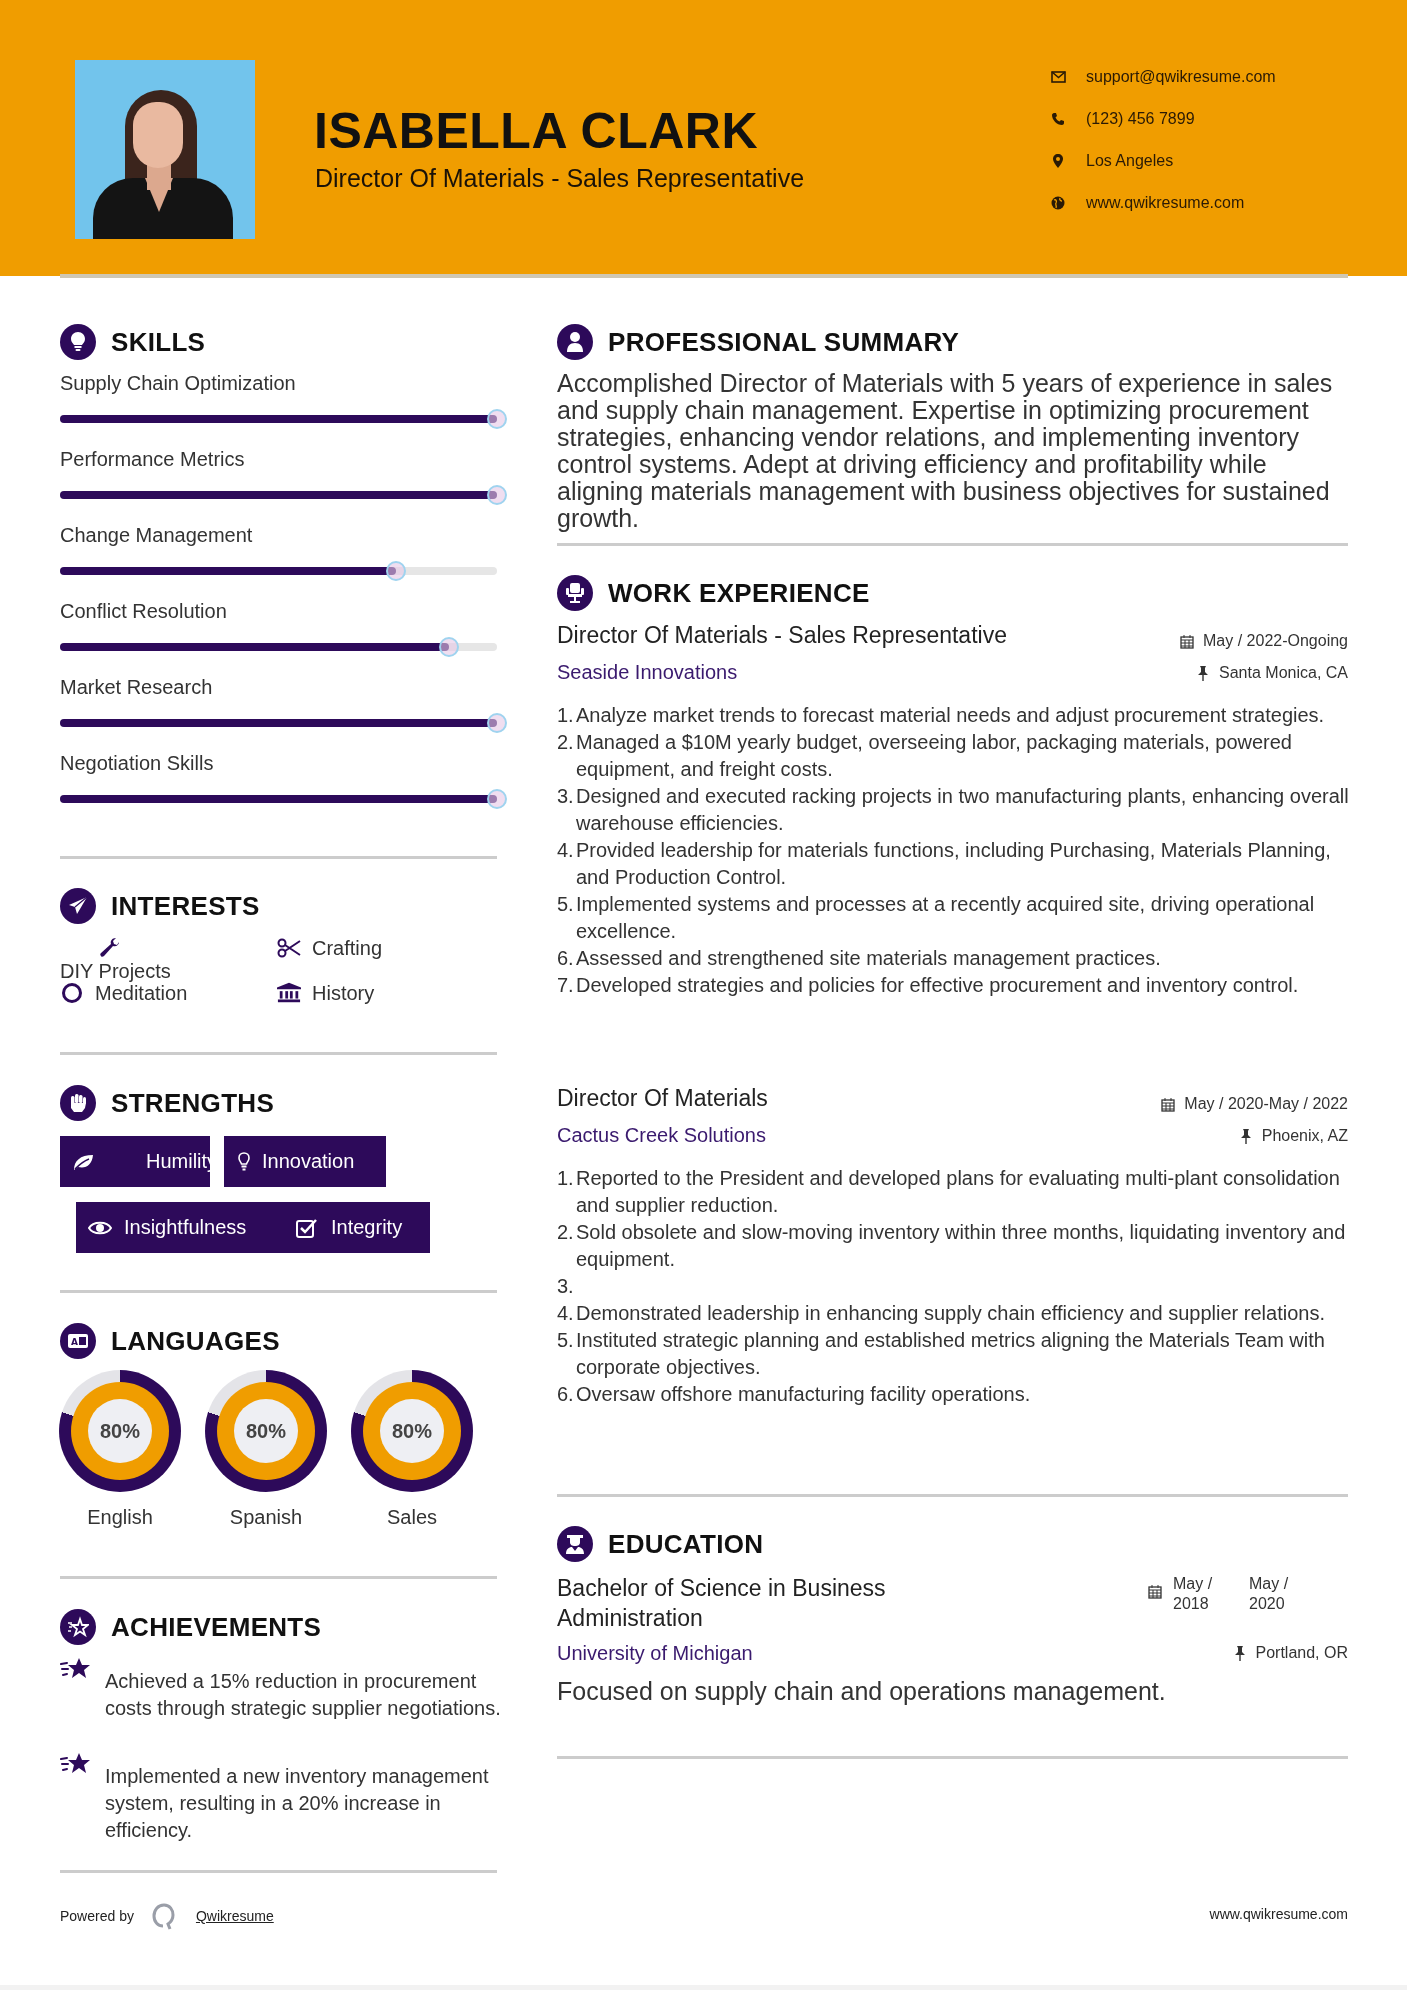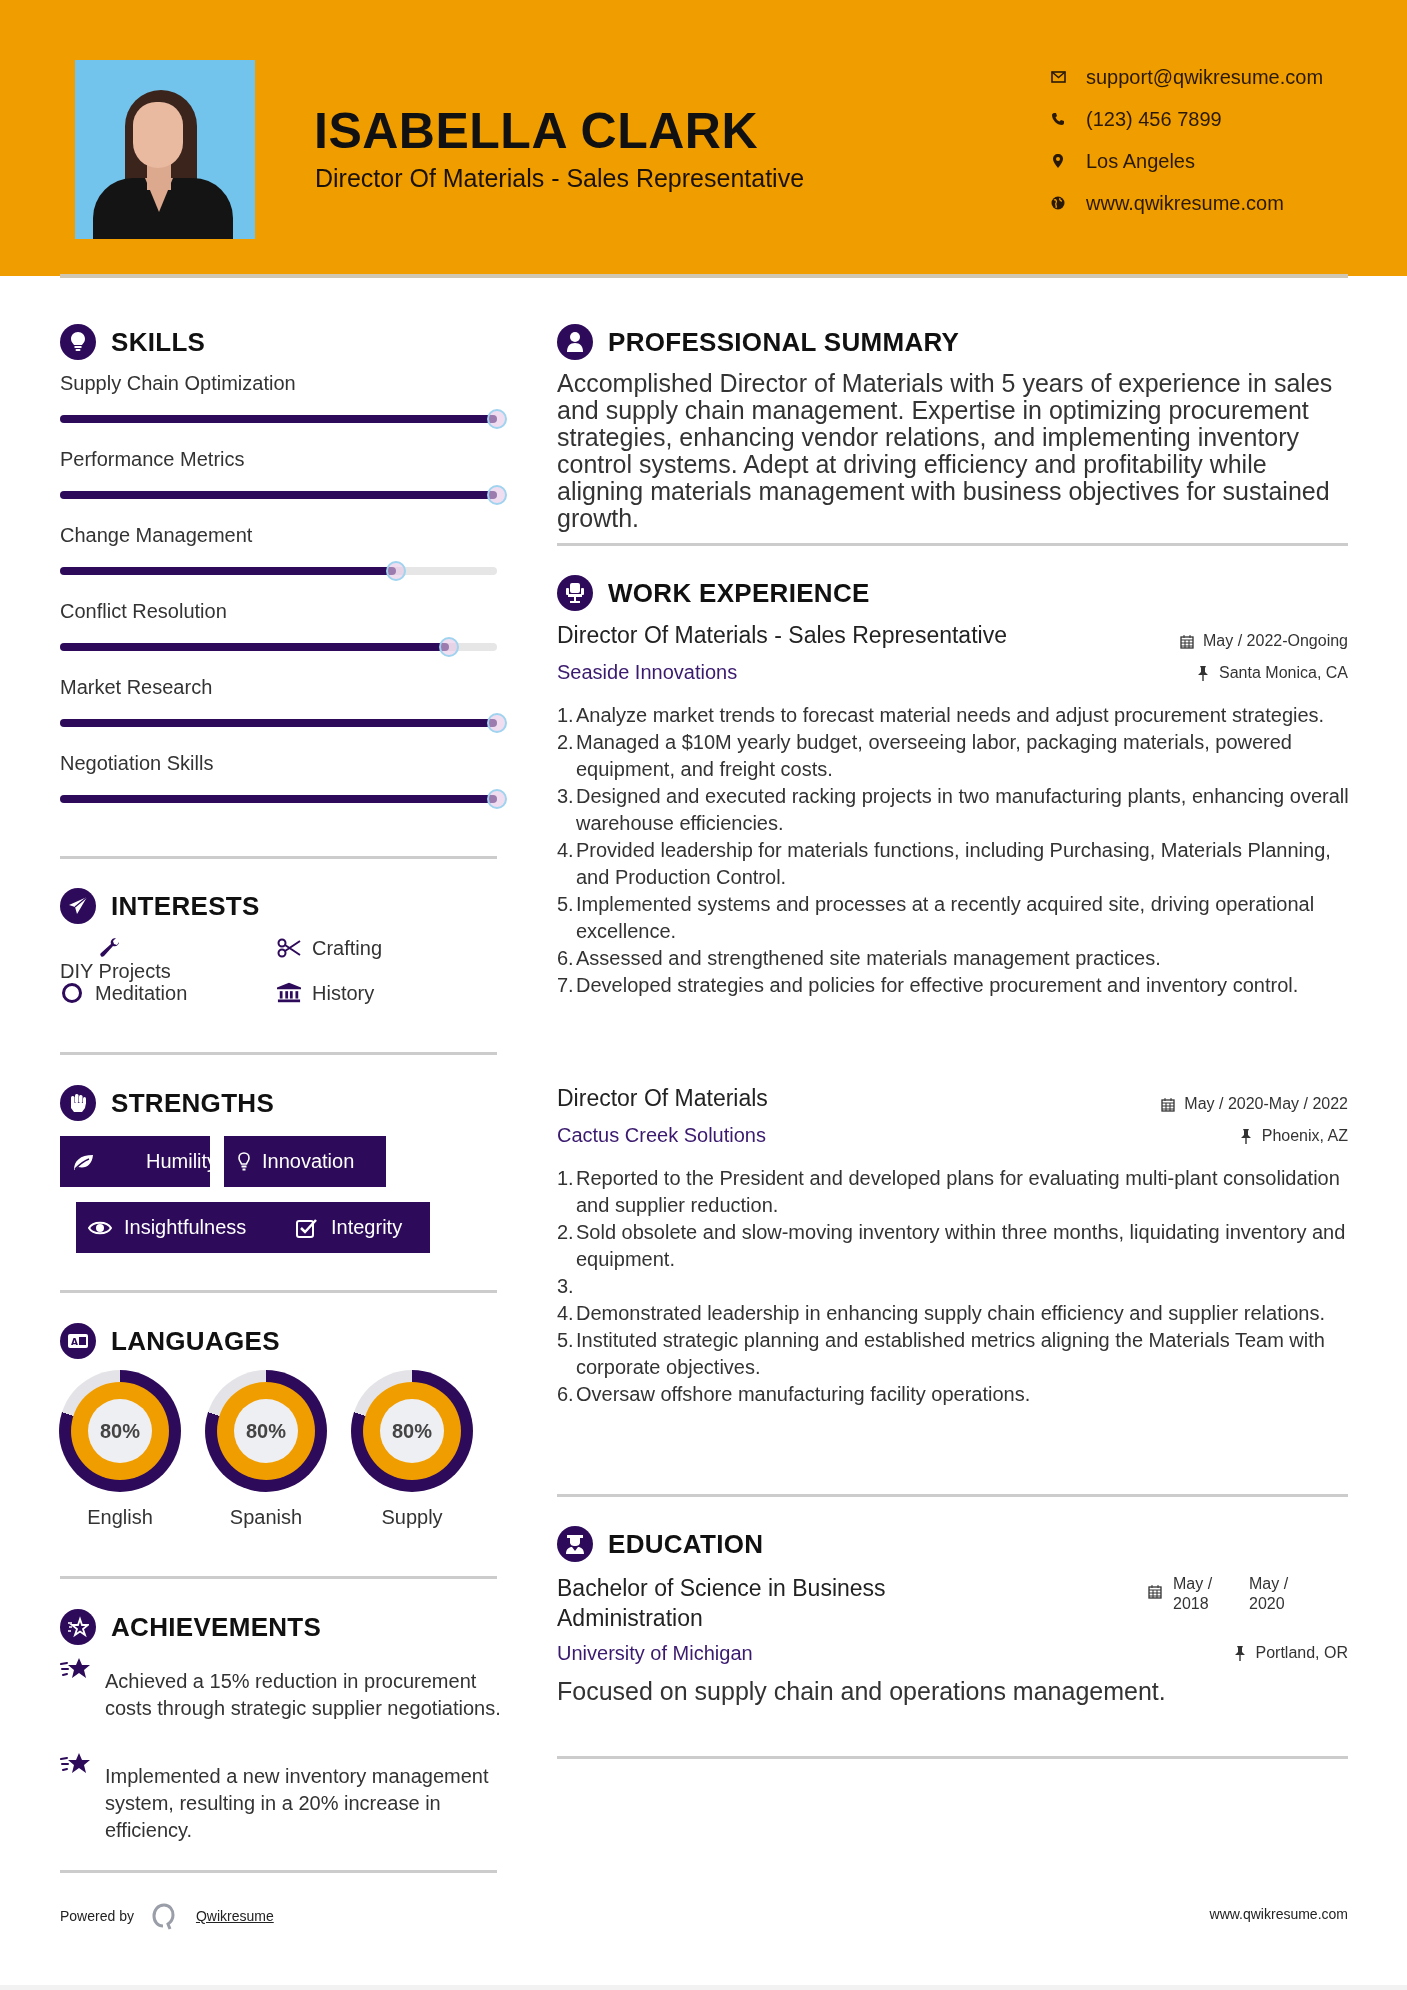--- a/index.html
+++ b/index.html
@@ -13,21 +13,21 @@
   .photo .hair { position: absolute; left: 50px; top: 30px; width: 72px; height: 150px; background: #3b241c; border-radius: 40px 40px 10px 10px; }
   .photo .face { position: absolute; left: 58px; top: 42px; width: 50px; height: 66px; background: #e9b9a0; border-radius: 24px 24px 26px 26px; }
   .photo .neck { position: absolute; left: 72px; top: 100px; width: 24px; height: 30px; background: #dca88e; }
   .photo .jacket { position: absolute; left: 18px; top: 118px; width: 140px; height: 80px; background: #141414; border-radius: 40px 40px 0 0; }
   .photo .vneck { position: absolute; left: 70px; top: 118px; width: 0; height: 0; border-left: 14px solid transparent; border-right: 14px solid transparent; border-top: 34px solid #dca88e; }
 
   .name { position: absolute; left: 314px; top: 102px; font-size: 50px; font-weight: 700; color: #111; letter-spacing: 0.5px; }
   .title { position: absolute; left: 315px; top: 164px; font-size: 25px; color: #1a1208; }
 
   .contacts { position: absolute; left: 1050px; top: 56px; }
-  .contact { display: flex; align-items: center; height: 42px; font-size: 20px; color: #2a1a05; }
+  .contact { display: flex; align-items: center; height: 42px; font-size: 16px; color: #2a1a05; }
   .contact .ic { width: 16px; height: 16px; margin-right: 20px; display: flex; align-items: center; justify-content: center; }
 
   
   .sec-head { position: absolute; display: flex; align-items: center; }
   .sec-icon { width: 36px; height: 36px; border-radius: 50%; background: #2d0a5a; display: flex; align-items: center; justify-content: center; margin-right: 15px; }
   .sec-title { font-size: 26px; font-weight: 700; color: #111; letter-spacing: 0.3px; }
   .divider { position: absolute; height: 3px; background: #cccccc; }
 
   
   .skill { position: absolute; left: 60px; width: 440px; }
@@ -316,21 +316,21 @@
     <div class="donut-inner-ring"></div>
     <div class="donut-center">80%</div>
   </div>
   <div class="lang-label">Spanish</div>
 </div>
 <div class="lang" style="left:351px; top:1370px;">
   <div class="donut" style="background: conic-gradient(#2d0a5a 0 80%, #e4e4e8 80% 100%);">
     <div class="donut-inner-ring"></div>
     <div class="donut-center">80%</div>
   </div>
-  <div class="lang-label">Supply</div>
+  <div class="lang-label">Sales</div>
 </div>
 
 <div class="divider" style="left:60px; top:1576px; width:437px;"></div>
 
 <div class="sec-head" style="left:60px; top:1609px;">
   <span class="sec-icon">
     <svg width="22" height="22" viewBox="0 0 22 22">
         <path d="M13 3 L15 9 L21 9 L16 13 L18 19 L13 15.5 L8 19 L10 13 L5 9 L11 9 Z" fill="none" stroke="#fff" stroke-width="1.8"></path>
         <path d="M1 7 L5 7 M2 11 L5 11 M1 15 L4 15" stroke="#fff" stroke-width="1.6"></path>
       </svg>

